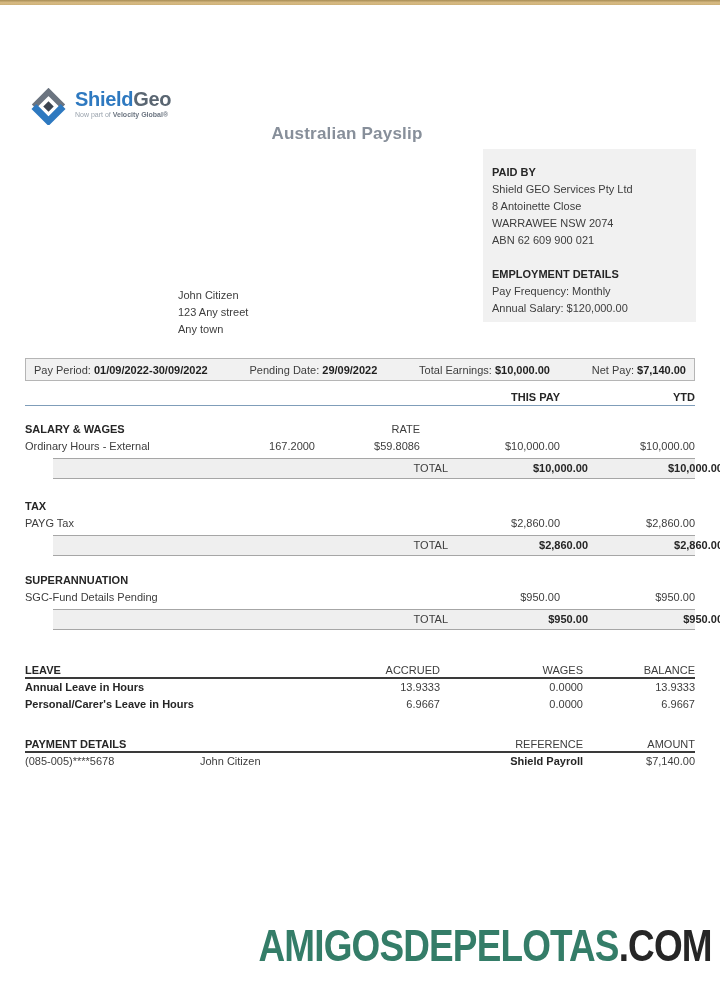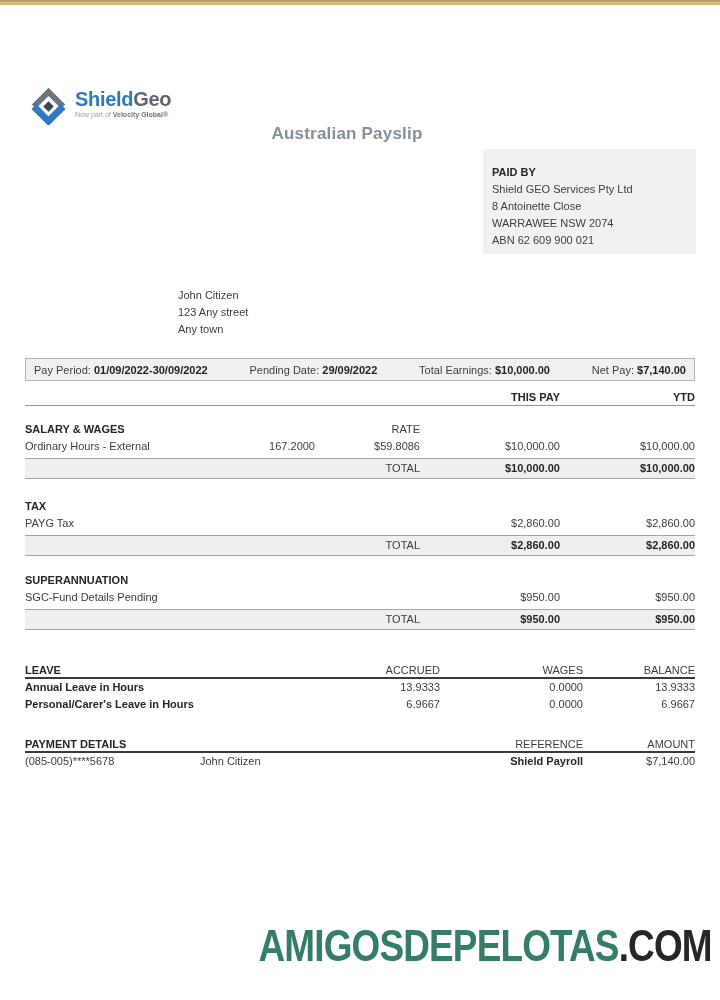--- a/index.html
+++ b/index.html
@@ -41,21 +41,21 @@
   .sec { position:absolute; left:25px; width:670px; font-size:11px; }
   .grid5 { display:grid; grid-template-columns:205px 85px 105px 140px 135px; }
   .grid4-leave { display:grid; grid-template-columns:240px 175px 143px 112px; }
   .grid4-pay { display:grid; grid-template-columns:175px 175px 208px 112px; }
   .r { text-align:right; }
   .b { font-weight:bold; color:#262626; }
   .row { height:17px; line-height:17px; }
   .hdr-row { height:17px; line-height:17px; }
   .col-headers { border-bottom:1px solid #7f9db9; padding-bottom:2px; }
   .total-row { margin-top:3px; background:#efefef; border-top:1px solid #a6a6a6;
-    border-bottom:1px solid #a6a6a6; height:21px; line-height:19px; }
+    border-bottom:1px solid #a6a6a6; height:21px; line-height:19px;margin-left:28px; }
   .dark-underline { border-bottom:2px solid #3a3a3a; padding-bottom:1px; }
 
   
   .watermark { position:absolute; top:920px; right:8px; font-size:45px; font-weight:bold;
     letter-spacing:-1px; white-space:nowrap; transform:scaleX(0.82); transform-origin:100% 50%; }
   .wm-green { color:#347d68; }
   .wm-dark { color:#262626; }
 </style>
 </head>
 <body>
@@ -78,20 +78,25 @@
   <div class="doc-title">Australian Payslip</div>
 
   <div class="info-box paid-by">
     <div class="box-heading">PAID BY</div>
     <div>Shield GEO Services Pty Ltd</div>
     <div>8 Antoinette Close</div>
     <div>WARRAWEE NSW 2074</div>
     <div>ABN 62 609 900 021</div>
   </div>
 
+  <div class="info-box employment">
+    <div class="box-heading">EMPLOYMENT DETAILS</div>
+    <div>Pay Frequency: Monthly</div>
+    <div>Annual Salary: $120,000.00</div>
+  </div>
 
   <div class="employee">
     <div>John Citizen</div>
     <div>123 Any street</div>
     <div>Any town</div>
   </div>
 
   <div class="summary-bar">
     <span><span>Pay Period: </span><b>01/09/2022-30/09/2022</b></span>
     <span><span>Pending Date: </span><b>29/09/2022</b></span>

